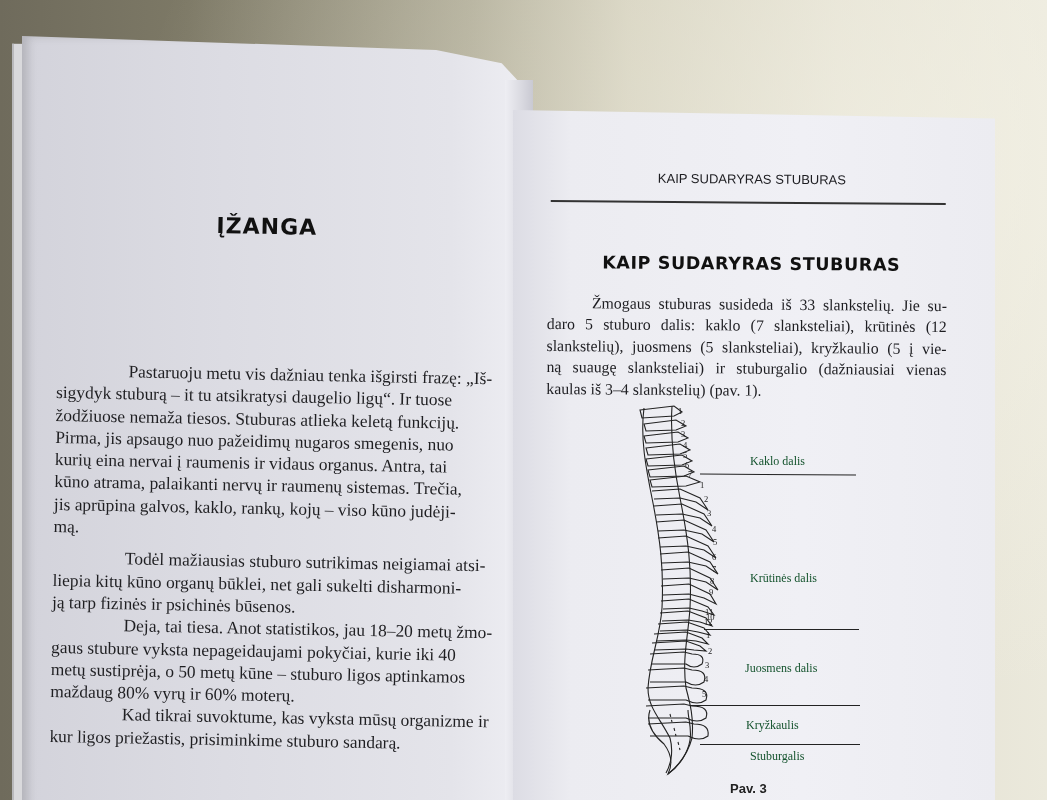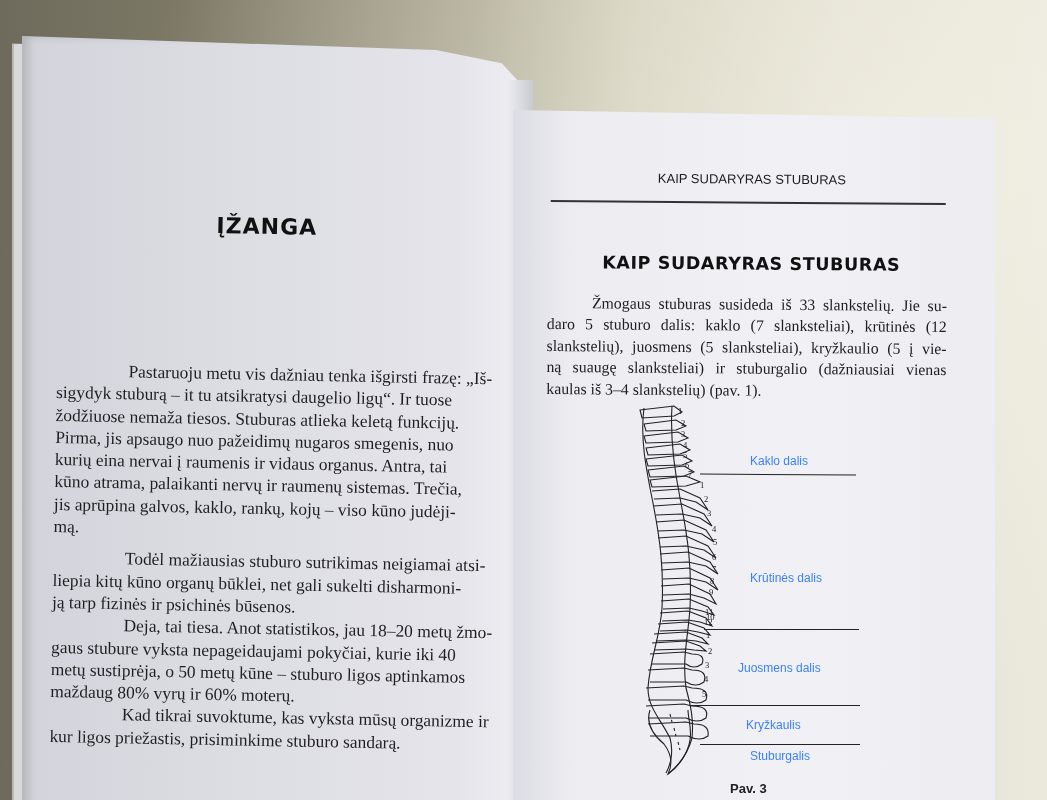--- a/index.html
+++ b/index.html
@@ -63,21 +63,21 @@
   .section-title {
     font-family:"DejaVu Sans", "Liberation Sans", sans-serif; font-weight:bold;
     font-size:17.5px; letter-spacing:0.6px; text-align:center; margin:50px 0 0 8px; color:#111;
   }
   .rp-para { font-size:15.8px; line-height:21.5px; margin-top:20px; }
   .rp-para .ln { display:block; white-space:nowrap; text-align:justify; text-align-last:justify; }
   .rp-para .ln.last { text-align-last:left; }
   .rp-para .indent { padding-left:45px; }
 
   .figure { position:absolute; left:630px; top:398px; width:240px; height:400px; }
-  .fig-label { position:absolute; font-size:12px; font-family:Liberation Sans, sans-serif; color:#3b82f6; }
+  .fig-label { position:absolute; font-size:12px; font-family:Liberation Serif, serif; color:#14532d; }
   .vnum { position:absolute; font-size:8.5px; font-family:"Liberation Serif", serif; color:#222; }
   .fig-rule { position:absolute; height:1.3px; background:#222; }
   .fig-caption {
     position:absolute; left:100px; top:383px;
     font-family:"Liberation Sans", sans-serif; font-weight:bold; font-size:13px; color:#222;
   }
 </style>
 </head>
 <body>
 
@@ -202,18 +202,18 @@
   <span class="vnum" style="left:74px;top:276px">4</span>
   <span class="vnum" style="left:72px;top:291px">5</span>
 
   <div class="fig-rule" style="left:70px;top:76px;width:156px;transform:rotate(0.4deg)"></div>
   <div class="fig-rule" style="left:74px;top:231px;width:155px"></div>
   <div class="fig-rule" style="left:60px;top:307px;width:170px"></div>
   <div class="fig-rule" style="left:70px;top:346px;width:160px"></div>
 
   <span class="fig-label" style="left:120px;top:56px">Kaklo dalis</span>
   <span class="fig-label" style="left:120px;top:173px">Krūtinės dalis</span>
-  <span class="fig-label" style="left:108px;top:263px">Juosmens dalis</span>
+  <span class="fig-label" style="left:115px;top:263px">Juosmens dalis</span>
   <span class="fig-label" style="left:116px;top:320px">Kryžkaulis</span>
   <span class="fig-label" style="left:120px;top:351px">Stuburgalis</span>
 
   <span class="fig-caption">Pav. 3</span>
 </div>
 
 </body></html>

